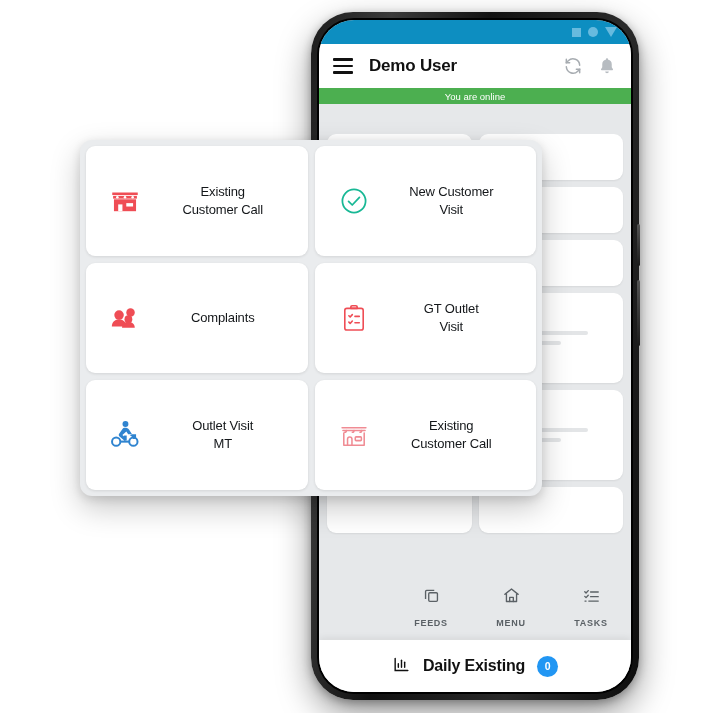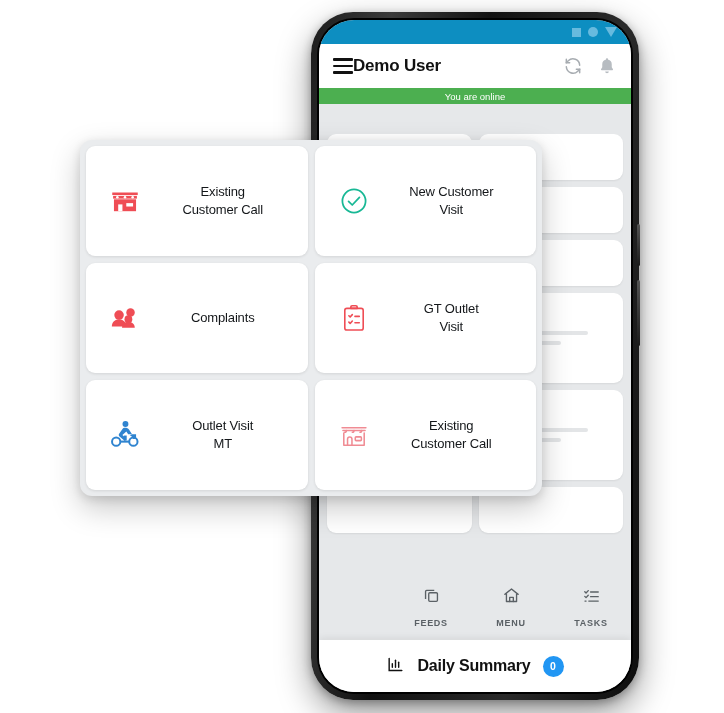--- a/index.html
+++ b/index.html
@@ -56,21 +56,21 @@
   }
 
   
   .appbar {
     height: 44px; background: #ffffff;
     display: flex; align-items: center; padding: 0 14px;
   }
   .burger { width: 20px; display: flex; flex-direction: column; gap: 4px; cursor: pointer; }
   .burger i { display: block; height: 2.4px; background: #111; border-radius: 1px; }
   .appbar-title {
-    margin-left: 0; font-size: 17px; font-weight: 700;
+    margin-left: 16px; font-size: 17px; font-weight: 700;
     color: #111; letter-spacing: -.2px; flex: 1;
   }
   .appbar-actions { display: flex; align-items: center; gap: 14px; }
   .ic { width: 20px; height: 20px; display: block; }
 
   
   .online-bar {
     height: 16px; background: #4caf50; color: #fff;
     font-size: 9.5px; display: flex; align-items: center; justify-content: center;
   }
@@ -263,21 +263,21 @@
 
         <div class="daily">
           <span>
             <svg width="19" height="19" viewBox="0 0 24 24" fill="none" stroke="#111" stroke-width="1.8" stroke-linecap="round">
               <path d="M4 4.5v15h16"></path>
               <path d="M8 15.5V11"></path>
                 <path d="M12 15.5V6.5"></path>
                 <path d="M16 15.5V9"></path>
             </svg>
           </span>
-          <span class="daily-title">Daily Summary</span>
+          <span class="daily-title">Daily Existing</span>
           <span class="daily-badge">0</span>
         </div>
 
       </div>
     </div>
   </div>
 
   <div class="overlay">
 
     <div class="tile">

